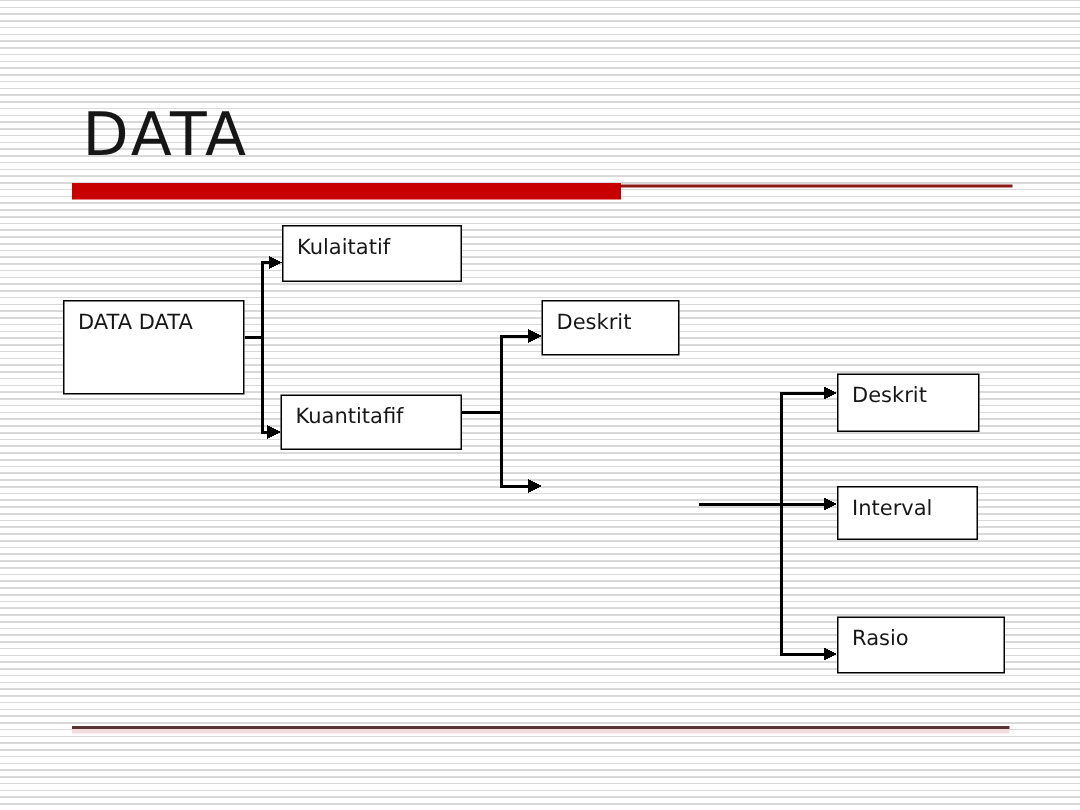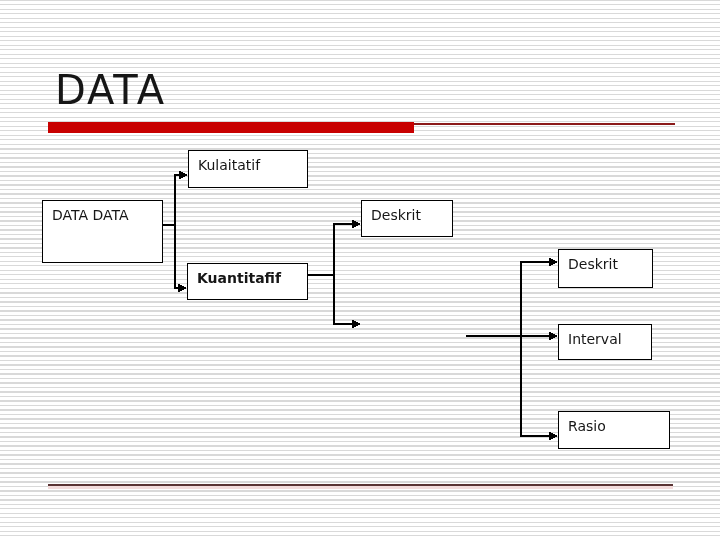--- a/index.html
+++ b/index.html
@@ -56,21 +56,21 @@
     background: #ffffff;
     border: 1.5px solid #000000;
     padding: 6px 9px;
     font-size: 14px;
     color: #161616;
     line-height: 1.25;
     white-space: nowrap;
   }
   .n-macam      { left: 42px;  top: 200px; width: 121px; height: 63px; }
   .n-kualitatif { left: 188px; top: 150px; width: 120px; height: 38px; }
-  .n-kuantitatif{ left: 187px; top: 263px; width: 121px; height: 37px; font-weight: bold; }
+  .n-kuantitatif{ left: 187px; top: 263px; width: 121px; height: 37px; }
   .n-deskrit    { left: 361px; top: 200px; width: 92px;  height: 37px; }
   .n-kontinum   { left: 361px; top: 312px; width: 105px; height: 37px; }
   .n-ordinal    { left: 558px; top: 249px; width: 95px;  height: 39px; }
   .n-interval   { left: 558px; top: 324px; width: 94px;  height: 36px; }
   .n-rasio      { left: 558px; top: 411px; width: 112px;  height: 38px; }
   .connectors {
     position: absolute;
     left: 0; top: 0;
     width: 720px; height: 540px;
     pointer-events: none;

